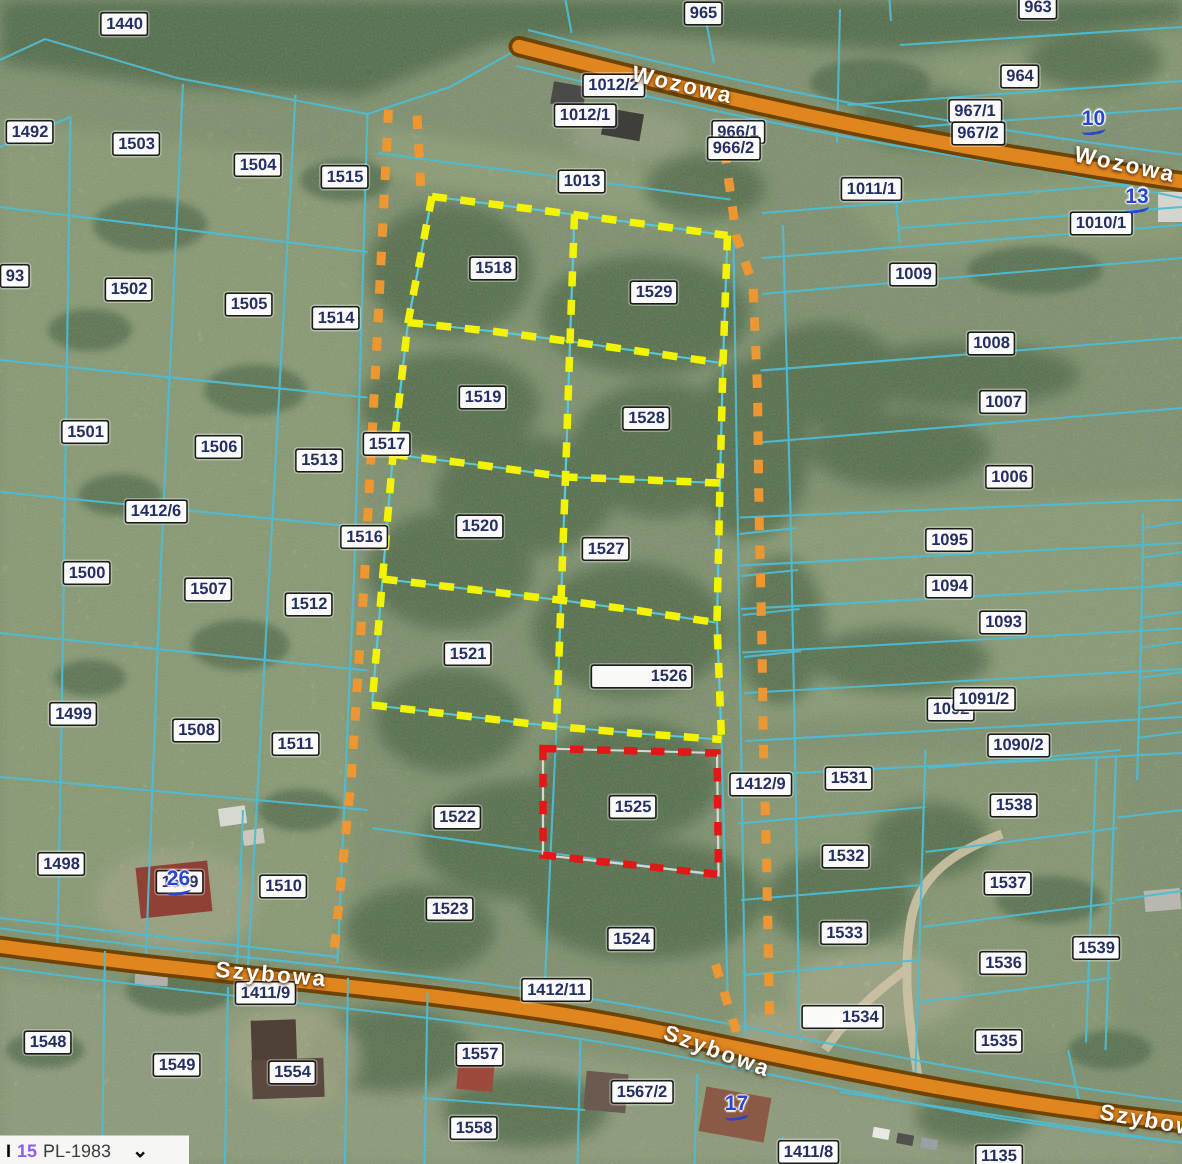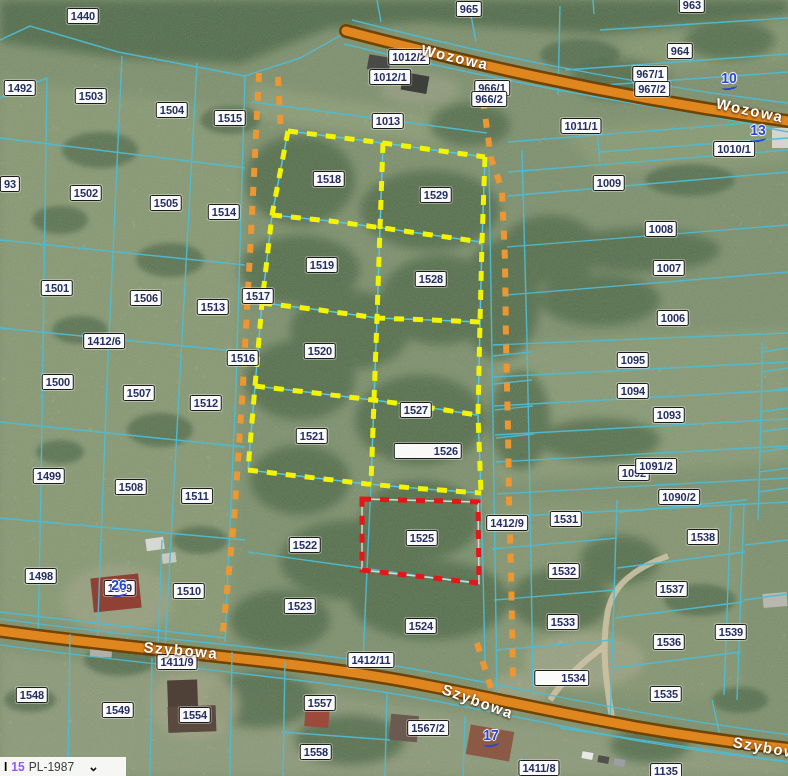--- a/index.html
+++ b/index.html
@@ -325,21 +325,21 @@
       <div class="plabel" style="left: 673px; top: 318px;">1006</div>
       <div class="plabel" style="left: 322px; top: 265px;">1519</div>
       <div class="plabel" style="left: 431px; top: 279px;">1528</div>
       <div class="plabel" style="left: 258px; top: 296px;">1517</div>
       <div class="plabel" style="left: 57px; top: 288px;">1501</div>
       <div class="plabel" style="left: 146px; top: 298px;">1506</div>
       <div class="plabel" style="left: 213px; top: 307px;">1513</div>
       <div class="plabel" style="left: 104px; top: 341px;">1412/6</div>
       <div class="plabel" style="left: 243px; top: 358px;">1516</div>
       <div class="plabel" style="left: 320px; top: 351px;">1520</div>
-      <div class="plabel" style="left: 416px; top: 366px; margin-top: 44px;">1527</div>
+      <div class="plabel" style="left: 404px; top: 366px;">1527</div>
       <div class="plabel" style="left: 633px; top: 360px;">1095</div>
       <div class="plabel" style="left: 633px; top: 391px;">1094</div>
       <div class="plabel" style="left: 669px; top: 415px;">1093</div>
       <div class="plabel" style="left: 634px; top: 436px; margin-top: 37px;">1092</div>
       <div class="plabel" style="left: 656px; top: 466px;">1091/2</div>
       <div class="plabel" style="left: 679px; top: 497px;">1090/2</div>
       <div class="plabel" style="left: 58px; top: 382px;">1500</div>
       <div class="plabel" style="left: 139px; top: 393px;">1507</div>
       <div class="plabel" style="left: 206px; top: 403px;">1512</div>
       <div class="plabel" style="left: 312px; top: 436px;">1521</div>
@@ -347,21 +347,21 @@
       <div class="plabel" style="left: 49px; top: 476px;">1499</div>
       <div class="plabel" style="left: 131px; top: 487px;">1508</div>
       <div class="plabel" style="left: 197px; top: 496px;">1511</div>
       <div class="plabel" style="left: 41px; top: 576px;">1498</div>
       <div class="plabel" style="left: 120px; top: 588px;">1509</div>
       <div class="plabel" style="left: 189px; top: 591px;">1510</div>
       <div class="plabel" style="left: 305px; top: 521px; margin-top: 24px;">1522</div>
       <div class="plabel" style="left: 422px; top: 538px;">1525</div>
       <div class="plabel" style="left: 507px; top: 523px;">1412/9</div>
       <div class="plabel" style="left: 566px; top: 519px;">1531</div>
-      <div class="plabel" style="left: 703px; top: 537px;">1538</div>
+      <div class="plabel" style="left: 676px; top: 537px;">1538</div>
       <div class="plabel" style="left: 564px; top: 571px;">1532</div>
       <div class="plabel" style="left: 672px; top: 589px;">1537</div>
       <div class="plabel" style="left: 563px; top: 622px;">1533</div>
       <div class="plabel" style="left: 731px; top: 632px;">1539</div>
       <div class="plabel" style="left: 669px; top: 642px;">1536</div>
       <div class="plabel" style="left: 562px; top: 678px; padding-left: 26px;">1534</div>
       <div class="plabel" style="left: 666px; top: 694px;">1535</div>
       <div class="plabel" style="left: 300px; top: 606px;">1523</div>
       <div class="plabel" style="left: 421px; top: 626px;">1524</div>
       <div class="plabel" style="left: 371px; top: 660px;">1412/11</div>
@@ -385,16 +385,16 @@
       <div class="roadname" style="left: 455px; top: 57px; --r: 13deg;">Wozowa</div>
       <div class="roadname" style="left: 750px; top: 110px; --r: 12deg;">Wozowa</div>
       <div class="roadname" style="left: 181px; top: 650px; --r: 5deg;">Szybowa</div>
       <div class="roadname" style="left: 478px; top: 701px; --r: 20deg;">Szybowa</div>
       <div class="roadname" style="left: 770px; top: 748px; --r: 10deg;">Szybowa</div>
     </div>
 
   <div id="crs-bar">
     <span class="cursor-mark">I</span>
     <span class="scale-num">15</span>
-    <span class="crs-name">PL-1987</span>
+    <span class="crs-name">PL-1983</span>
     <span class="chev">⌄</span>
   </div>
 </div>
 
 </body></html>

